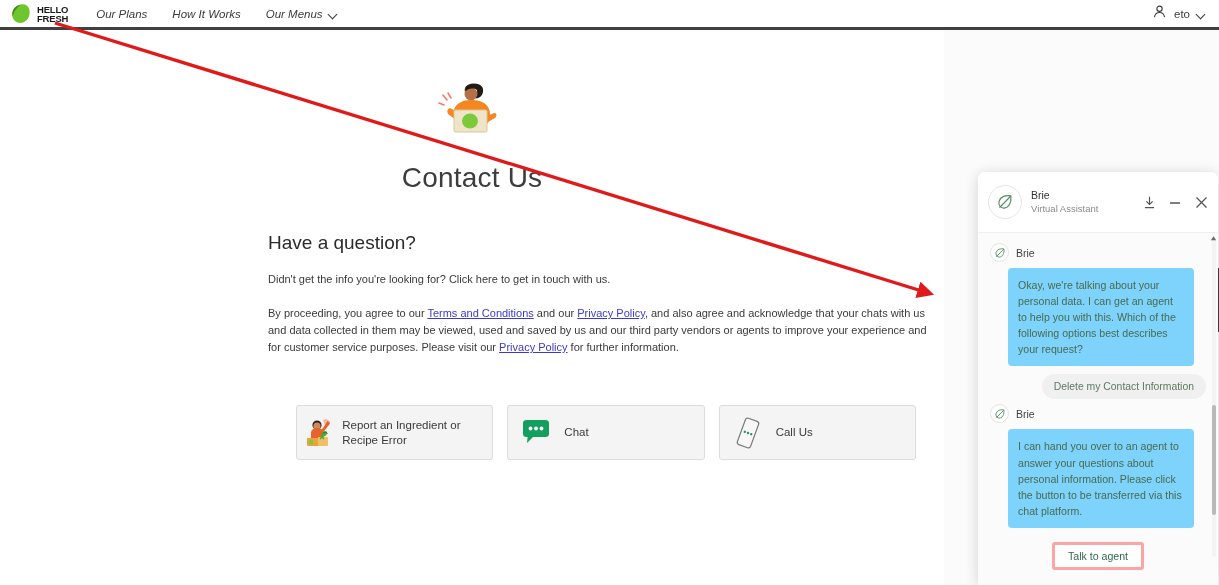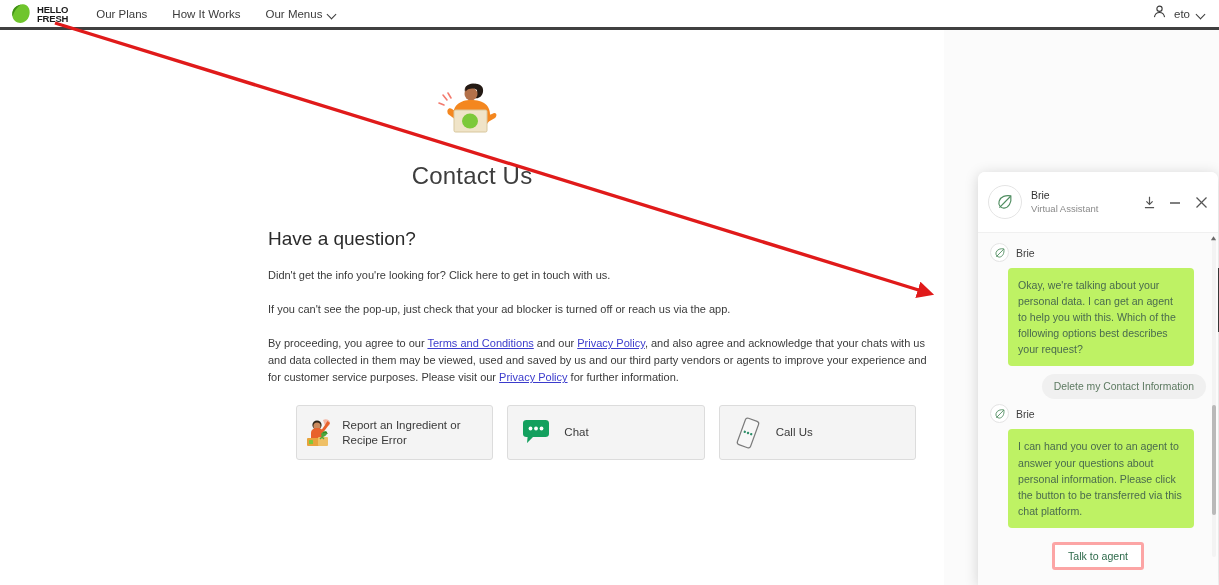--- a/index.html
+++ b/index.html
@@ -20,42 +20,42 @@
   .logo-wrap { display: flex; align-items: center; margin-left: 10px; }
   .leaf-mark { width: 22px; height: 22px; position: relative; }
   .leaf-mark svg { display: block; }
   .logo-word {
     margin-left: 5px; font-weight: bold; font-size: 9.5px; line-height: 9px;
     letter-spacing: -0.2px; color: #1a1a1a;
   }
   .nav-links { display: flex; align-items: center; margin-left: 28px; gap: 25px; }
   .nav-link {
     font-size: 11.5px; color: #3b3b3b; cursor: pointer; white-space: nowrap;
-    display: flex; align-items: center; gap: 6px;
+    display: flex; align-items: center; gap: 6px; font-style: italic;
   }
   .chev { display: inline-block; width: 8px; height: 8px; position: relative; }
   .chev::before {
     content:""; position:absolute; left:0; top:1px; width:6px; height:6px;
     border-right:1.4px solid #3b3b3b; border-bottom:1.4px solid #3b3b3b;
     transform: rotate(45deg);
   }
   .nav-right {
     margin-left: auto; margin-right: 14px; display: flex; align-items: center; gap: 7px;
   }
   .user-name { font-size: 11.5px; color: #3b3b3b; }
 
   
   .canvas {
     position: absolute; top: 30px; left: 0; width: 944px; height: 555px;
     background: #ffffff;
   }
   .hero { width: 100%; text-align: center; padding-top: 48px; }
   .hero-illu { width: 84px; height: 72px; margin: 0 auto; display: block; }
   .page-title {
-    margin-top: 12px; font-size: 24px; color: #3d3d3d; font-weight: 400;
+    margin-top: 12px; font-size: 28px; color: #3d3d3d; font-weight: 400;
     letter-spacing: .2px;
   }
 
   .content { margin: 0 0 0 268px; width: 670px; padding-top: 38px; }
   .section-title { font-size: 19px; color: #2b2b2b; font-weight: 400; }
   .para {
     margin-top: 17px; font-size: 11px; line-height: 1.55; color: #3a3a3a;
   }
   .para a { color: #3b3bcc; text-decoration: underline; }
 
@@ -117,21 +117,21 @@
     border-top: 1px solid #f0f0f0;
   }
   .msg-group { margin-bottom: 5px; }
   .msg-who { display: flex; align-items: center; gap: 7px; margin: 4px 0 6px 0; }
   .mini-avatar {
     width: 19px; height: 19px; border-radius: 50%; border: 1px solid #e4e4e4;
     display:flex; align-items:center; justify-content:center; background:#fff; flex:0 0 auto;
   }
   .who-name { font-size: 10.5px; color: #3f3f3f; }
   .bubble-bot {
-    background: #bef264; color: #4a6b4e; border-radius: 4px;
+    background: #7dd3fc; color: #4a6b4e; border-radius: 4px;
     padding: 9px 10px; font-size: 10.6px; line-height: 1.52;
     max-width: 186px; margin-left: 18px;
   }
   .chip-row { display: flex; justify-content: flex-end; margin-top: 8px; }
   .chip {
     background: #f0f0f0; color: #5d7a61; border-radius: 13px;
     padding: 7px 12px; font-size: 10.4px; cursor: pointer;
   }
   .agent-btn-row { display: flex; justify-content: center; margin-top: 14px; }
   .agent-btn {
@@ -222,21 +222,20 @@
         <path d="M17 22 L13 17 M21 20 L18 15 M14 27 L9 25" stroke="#f37a6e" stroke-width="1.6" stroke-linecap="round" fill="none"></path>
       </svg>
       <div class="page-title">Contact Us</div>
     </div>
 
     <div class="content">
       <div class="section-title">Have a question?</div>
 
       <div class="para">Didn't get the info you're looking for? Click here to get in touch with us.</div>
 
-      <div class="para">If you can't see the pop-up, just check that your ad blocker is turned off or reach us via the app.</div>
 
       <div class="para">
         <span>By proceeding, you agree to our </span><a href="#">Terms and Conditions</a><span> and our </span><a href="#">Privacy Policy</a><span>, and also agree and acknowledge that your chats with us and data collected in them may be viewed, used and saved by us and our third party vendors or agents to improve your experience and for customer service purposes. Please visit our </span><a href="#">Privacy Policy</a><span> for further information.</span>
       </div>
     </div>
   </div>
 
   <div class="cards">
 
     <div class="card">

